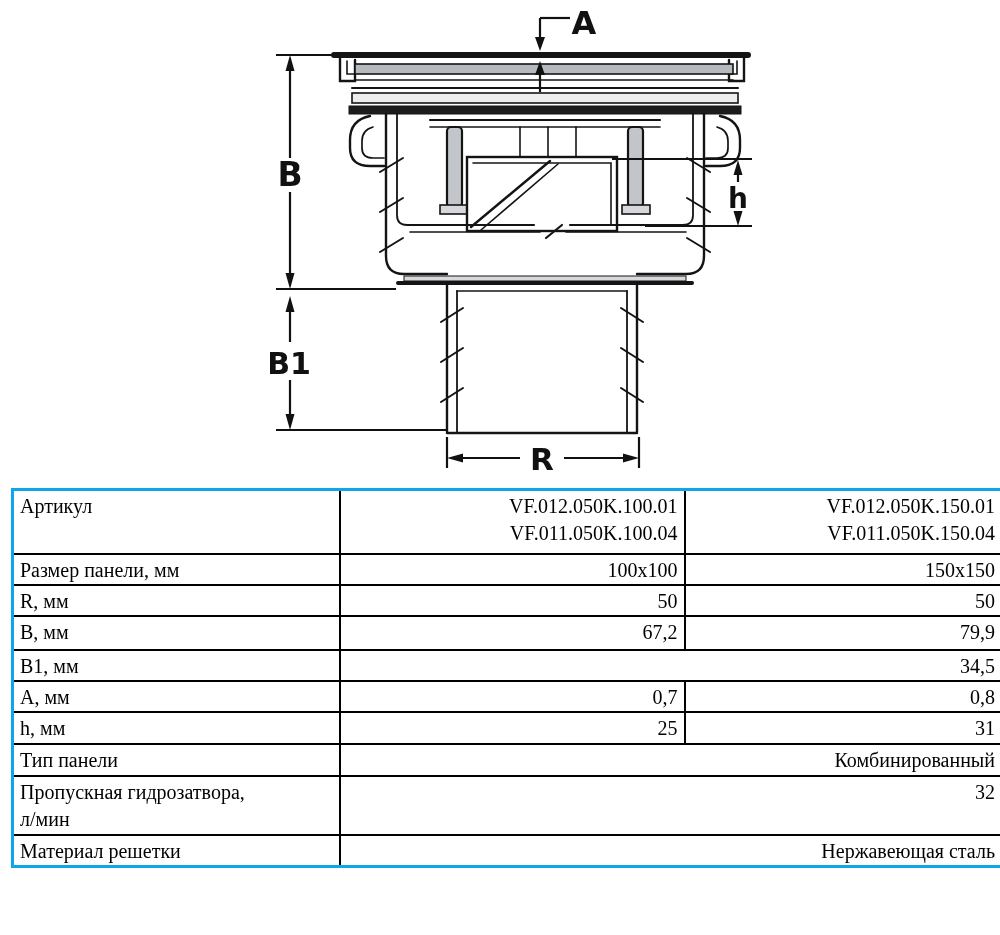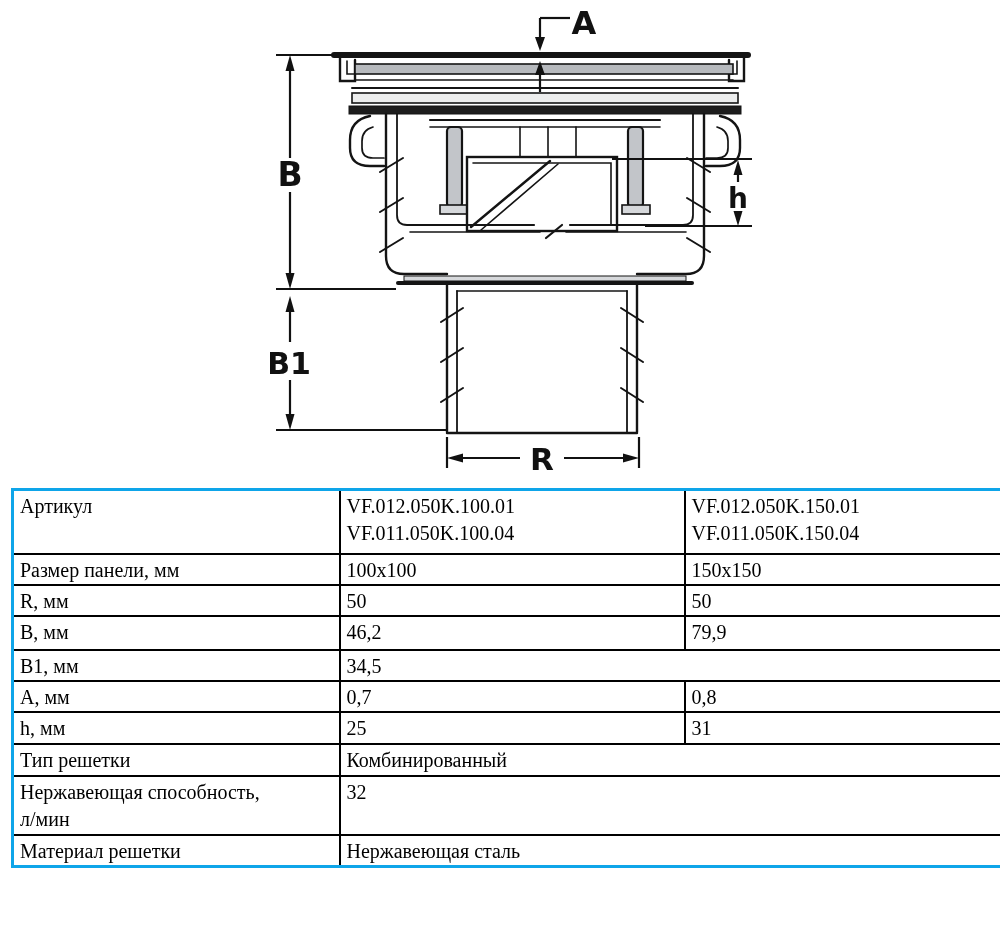--- a/index.html
+++ b/index.html
@@ -6,21 +6,21 @@
   .page{position:relative;width:1000px;height:935px;background:#fff;overflow:hidden;
         font-family:"Liberation Serif", serif;color:#000;}
   .drawing-wrap{position:absolute;left:0;top:0;width:1000px;height:486px;}
   svg{display:block;}
   .dim-label{font-family:"DejaVu Sans", sans-serif;font-weight:bold;fill:#111;}
 
   table.spec{position:absolute;left:11px;top:488px;width:990px;border-collapse:collapse;
              table-layout:fixed;border:3px solid #0ea5e9;font-size:20px;line-height:27px;}
   table.spec td{border:2px solid #000;vertical-align:top;padding:2px 6px 0 6px;}
   td.lbl{text-align:left;padding-left:12px;white-space:pre-line;}
-  td.val{text-align:left;white-space:pre-line;margin-left:36px;}
+  td.val{text-align:right;white-space:pre-line;margin-left:36px;}
   tr.rh64 td{height:60px}
   tr.rh34 td{height:30px}
   tr.rh33 td{height:29px}
   tr.rh32 td{height:28px}
   tr.rh31 td{height:27px}
   tr.rh30 td{height:26px}
   tr.rh59 td{height:55px}
 </style>
 </head>
 <body>
@@ -174,43 +174,43 @@
         <td class="val">100x100</td>
         <td class="val">150x150</td>
       </tr>
       <tr class="rh30">
         <td class="lbl">R, мм</td>
         <td class="val">50</td>
         <td class="val">50</td>
       </tr>
       <tr class="rh34">
         <td class="lbl">B, мм</td>
-        <td class="val">46,2</td>
+        <td class="val">67,2</td>
         <td class="val">79,9</td>
       </tr>
       <tr class="rh31">
         <td class="lbl">B1, мм</td>
         <td class="val" colspan="2">34,5</td>
       </tr>
       <tr class="rh31">
         <td class="lbl">A, мм</td>
         <td class="val">0,7</td>
         <td class="val">0,8</td>
       </tr>
       <tr class="rh32">
         <td class="lbl">h, мм</td>
         <td class="val">25</td>
         <td class="val">31</td>
       </tr>
       <tr class="rh32">
-        <td class="lbl">Тип решетки</td>
+        <td class="lbl">Тип панели</td>
         <td class="val" colspan="2">Комбинированный</td>
       </tr>
       <tr class="rh59">
-        <td class="lbl">Нержавеющая способность,
+        <td class="lbl">Пропускная гидрозатвора,
 л/мин</td>
         <td class="val" colspan="2">32</td>
       </tr>
       <tr class="rh31">
         <td class="lbl">Материал решетки</td>
         <td class="val" colspan="2">Нержавеющая сталь</td>
       </tr>
     </tbody>
   </table>
 

